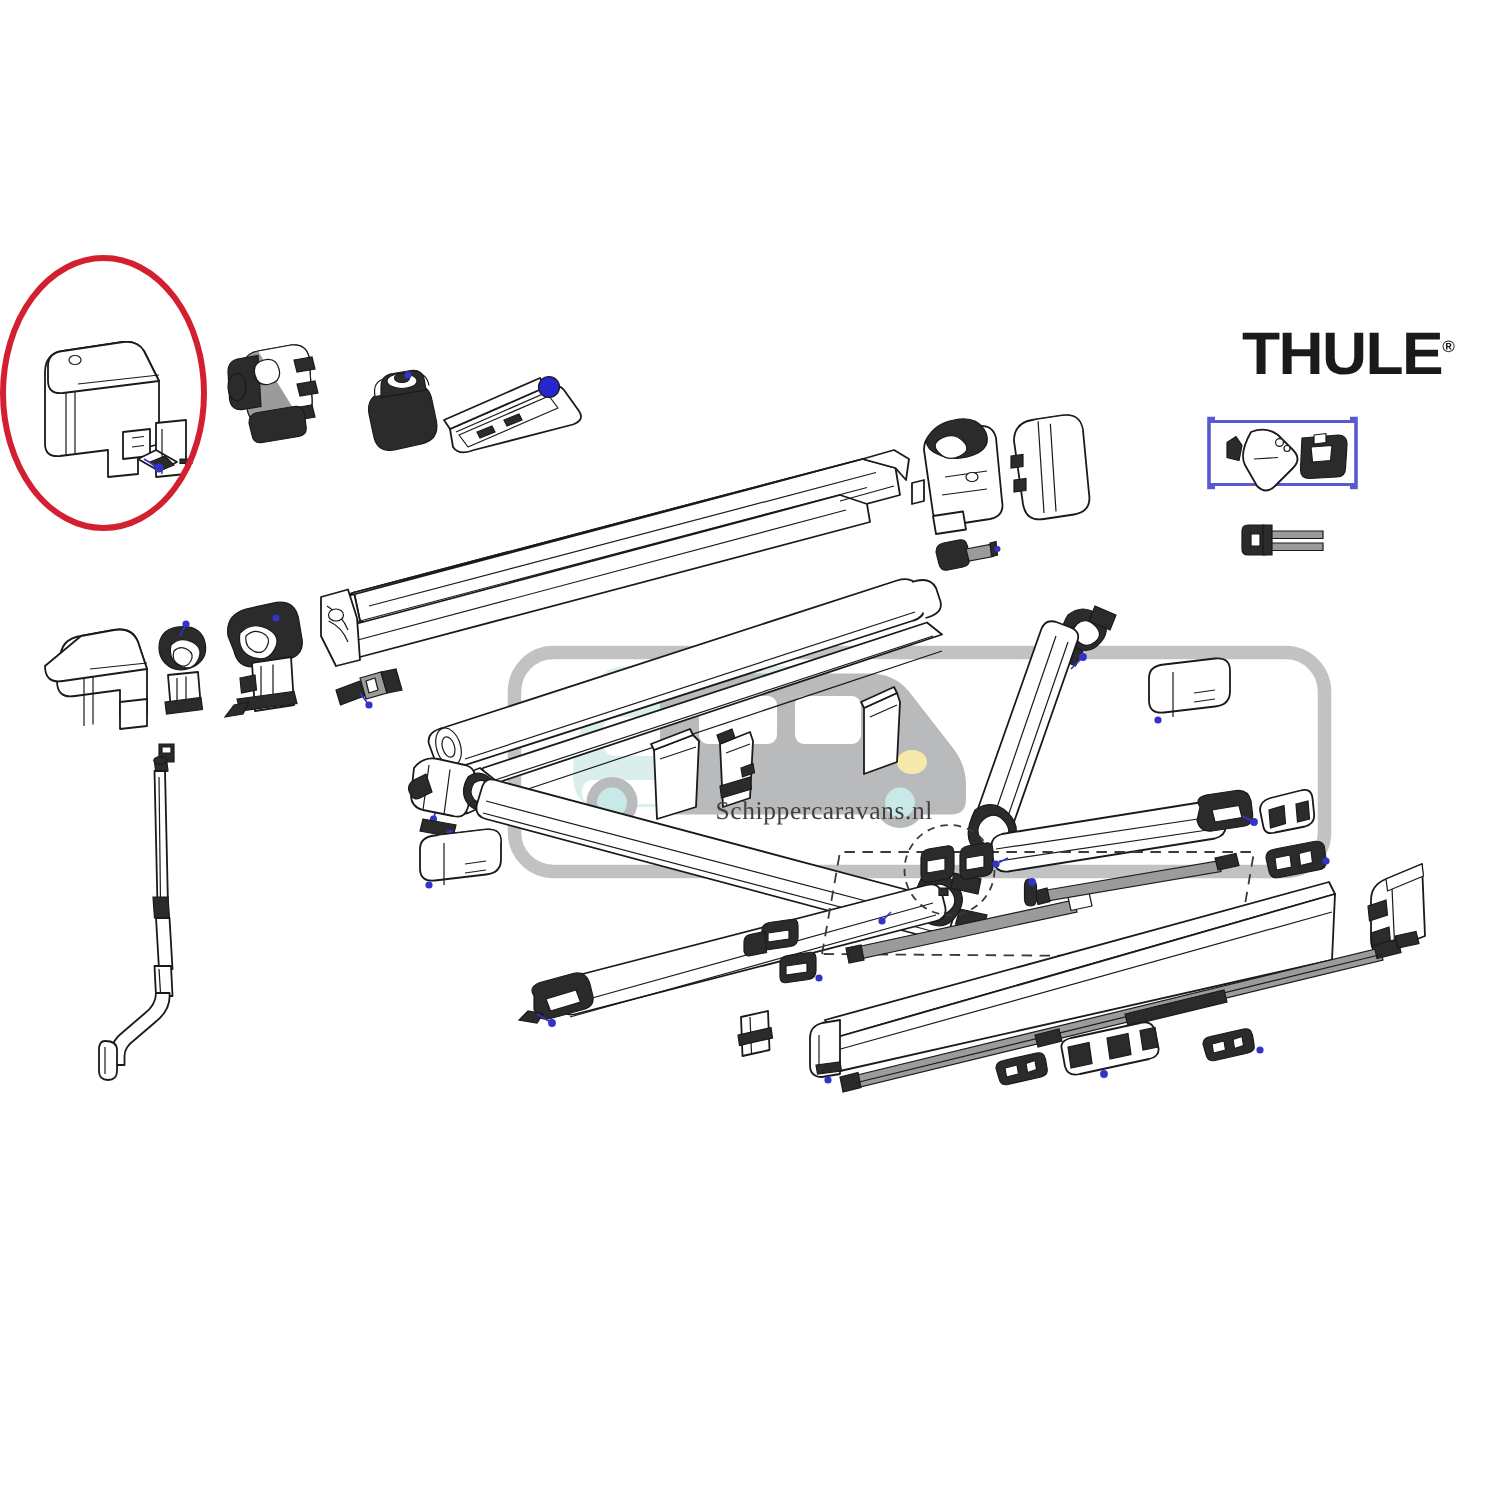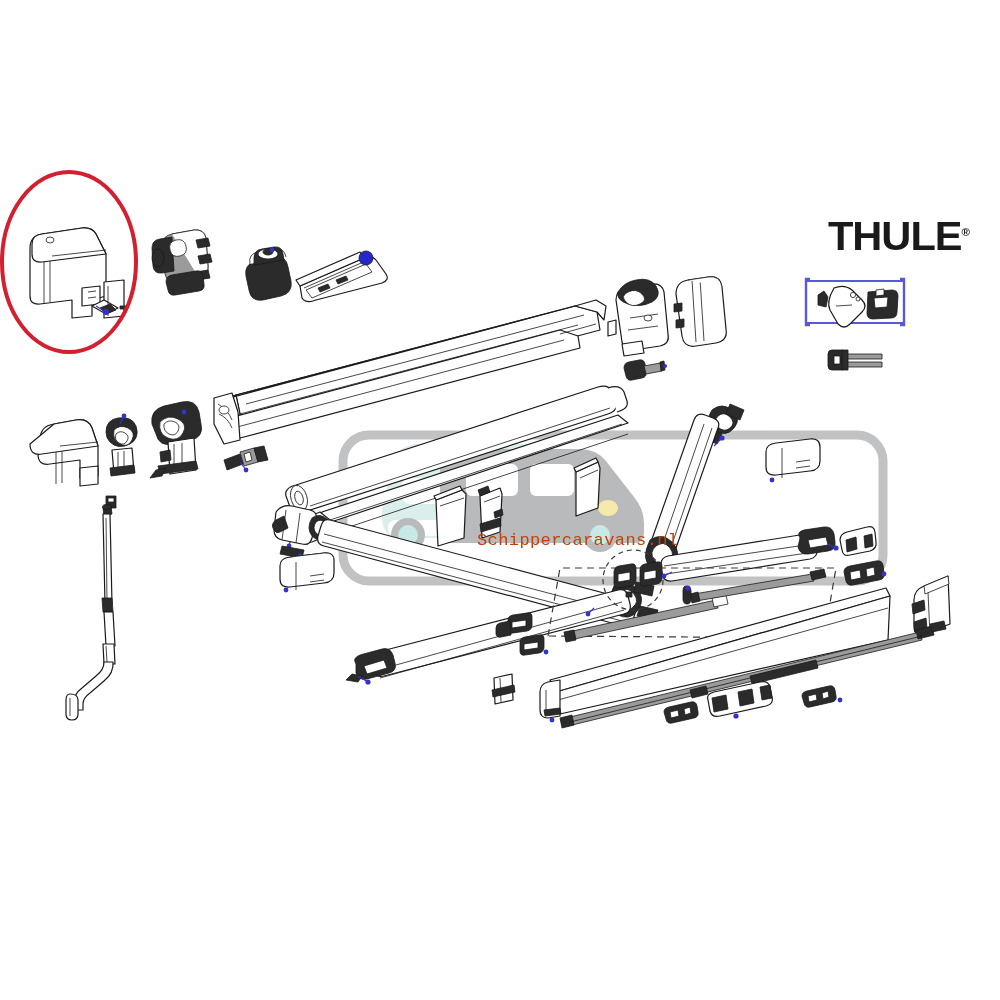--- a/index.html
+++ b/index.html
@@ -4,22 +4,22 @@
 <title>Thule Awning Exploded Parts Diagram</title>
 <style>
   html,body{margin:0;padding:0;background:#ffffff;}
   body{width:1000px;height:1000px;overflow:hidden;font-family:"Liberation Sans",sans-serif;}
   #stage{position:relative;width:808px;height:1000px;background:#fff;text-align:right;}
   #diagram{position:absolute;left:0;top:0;width:1000px;height:1000px;}
   .brand{position:absolute;font-weight:bold;color:#1a1a1a;letter-spacing:-1px;}
   #thule-logo{left:828px;top:214px;font-size:40px;font-family:"Liberation Sans",sans-serif;
       font-weight:bold;font-stretch:condensed;transform:scaleX(1.04);transform-origin:left top;}
   #thule-logo .reg{font-size:11px;vertical-align:super;font-weight:bold;}
-  #wm-text{position:absolute;left:477px;top:531px;font-size:17px;color:#c2410c;
-      font-family:Liberation Mono, monospace;letter-spacing:.4px;white-space:nowrap;}
+  #wm-text{position:absolute;left:477px;top:531px;font-size:17px;color:#404040;
+      font-family:Liberation Serif, serif;letter-spacing:.4px;white-space:nowrap;}
 </style>
 </head>
 <body>
 
 <div id="stage">
 
   <svg id="diagram" viewBox="0 0 1000 1000">
     <defs>
       <style>
         .ln{fill:none;stroke:#1a1a1a;stroke-width:1.2;stroke-linejoin:round;stroke-linecap:round;}

